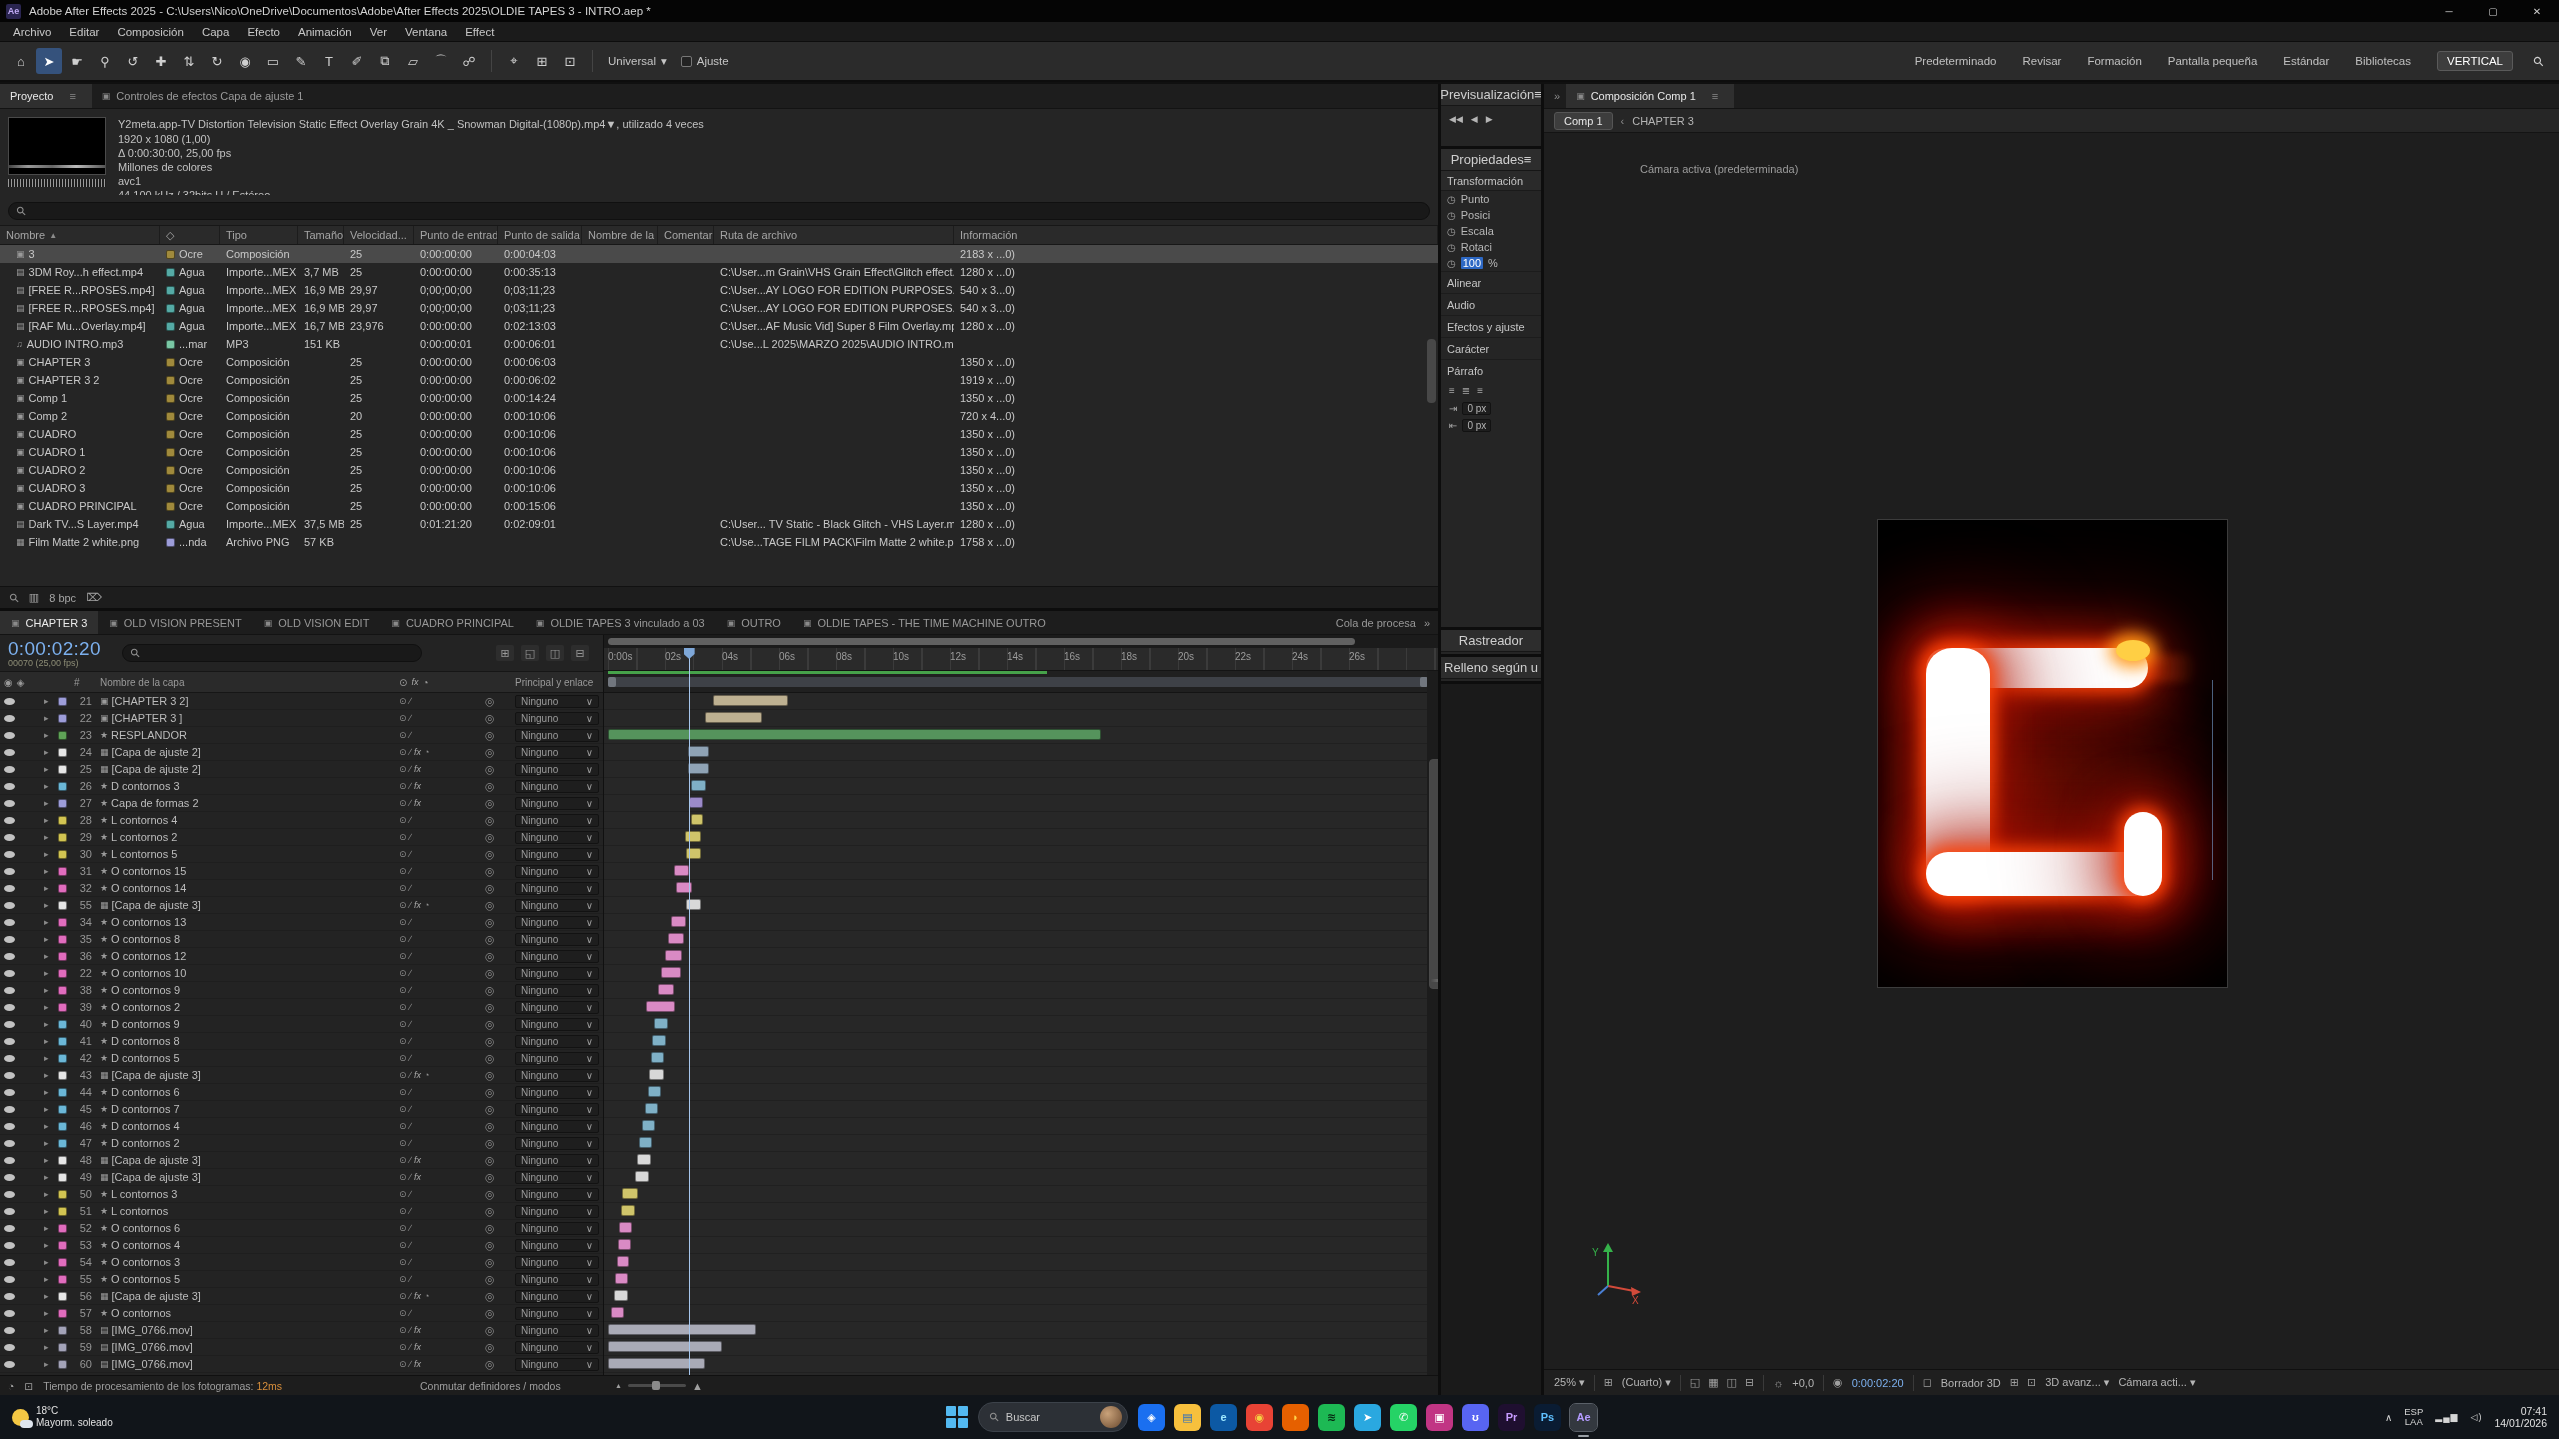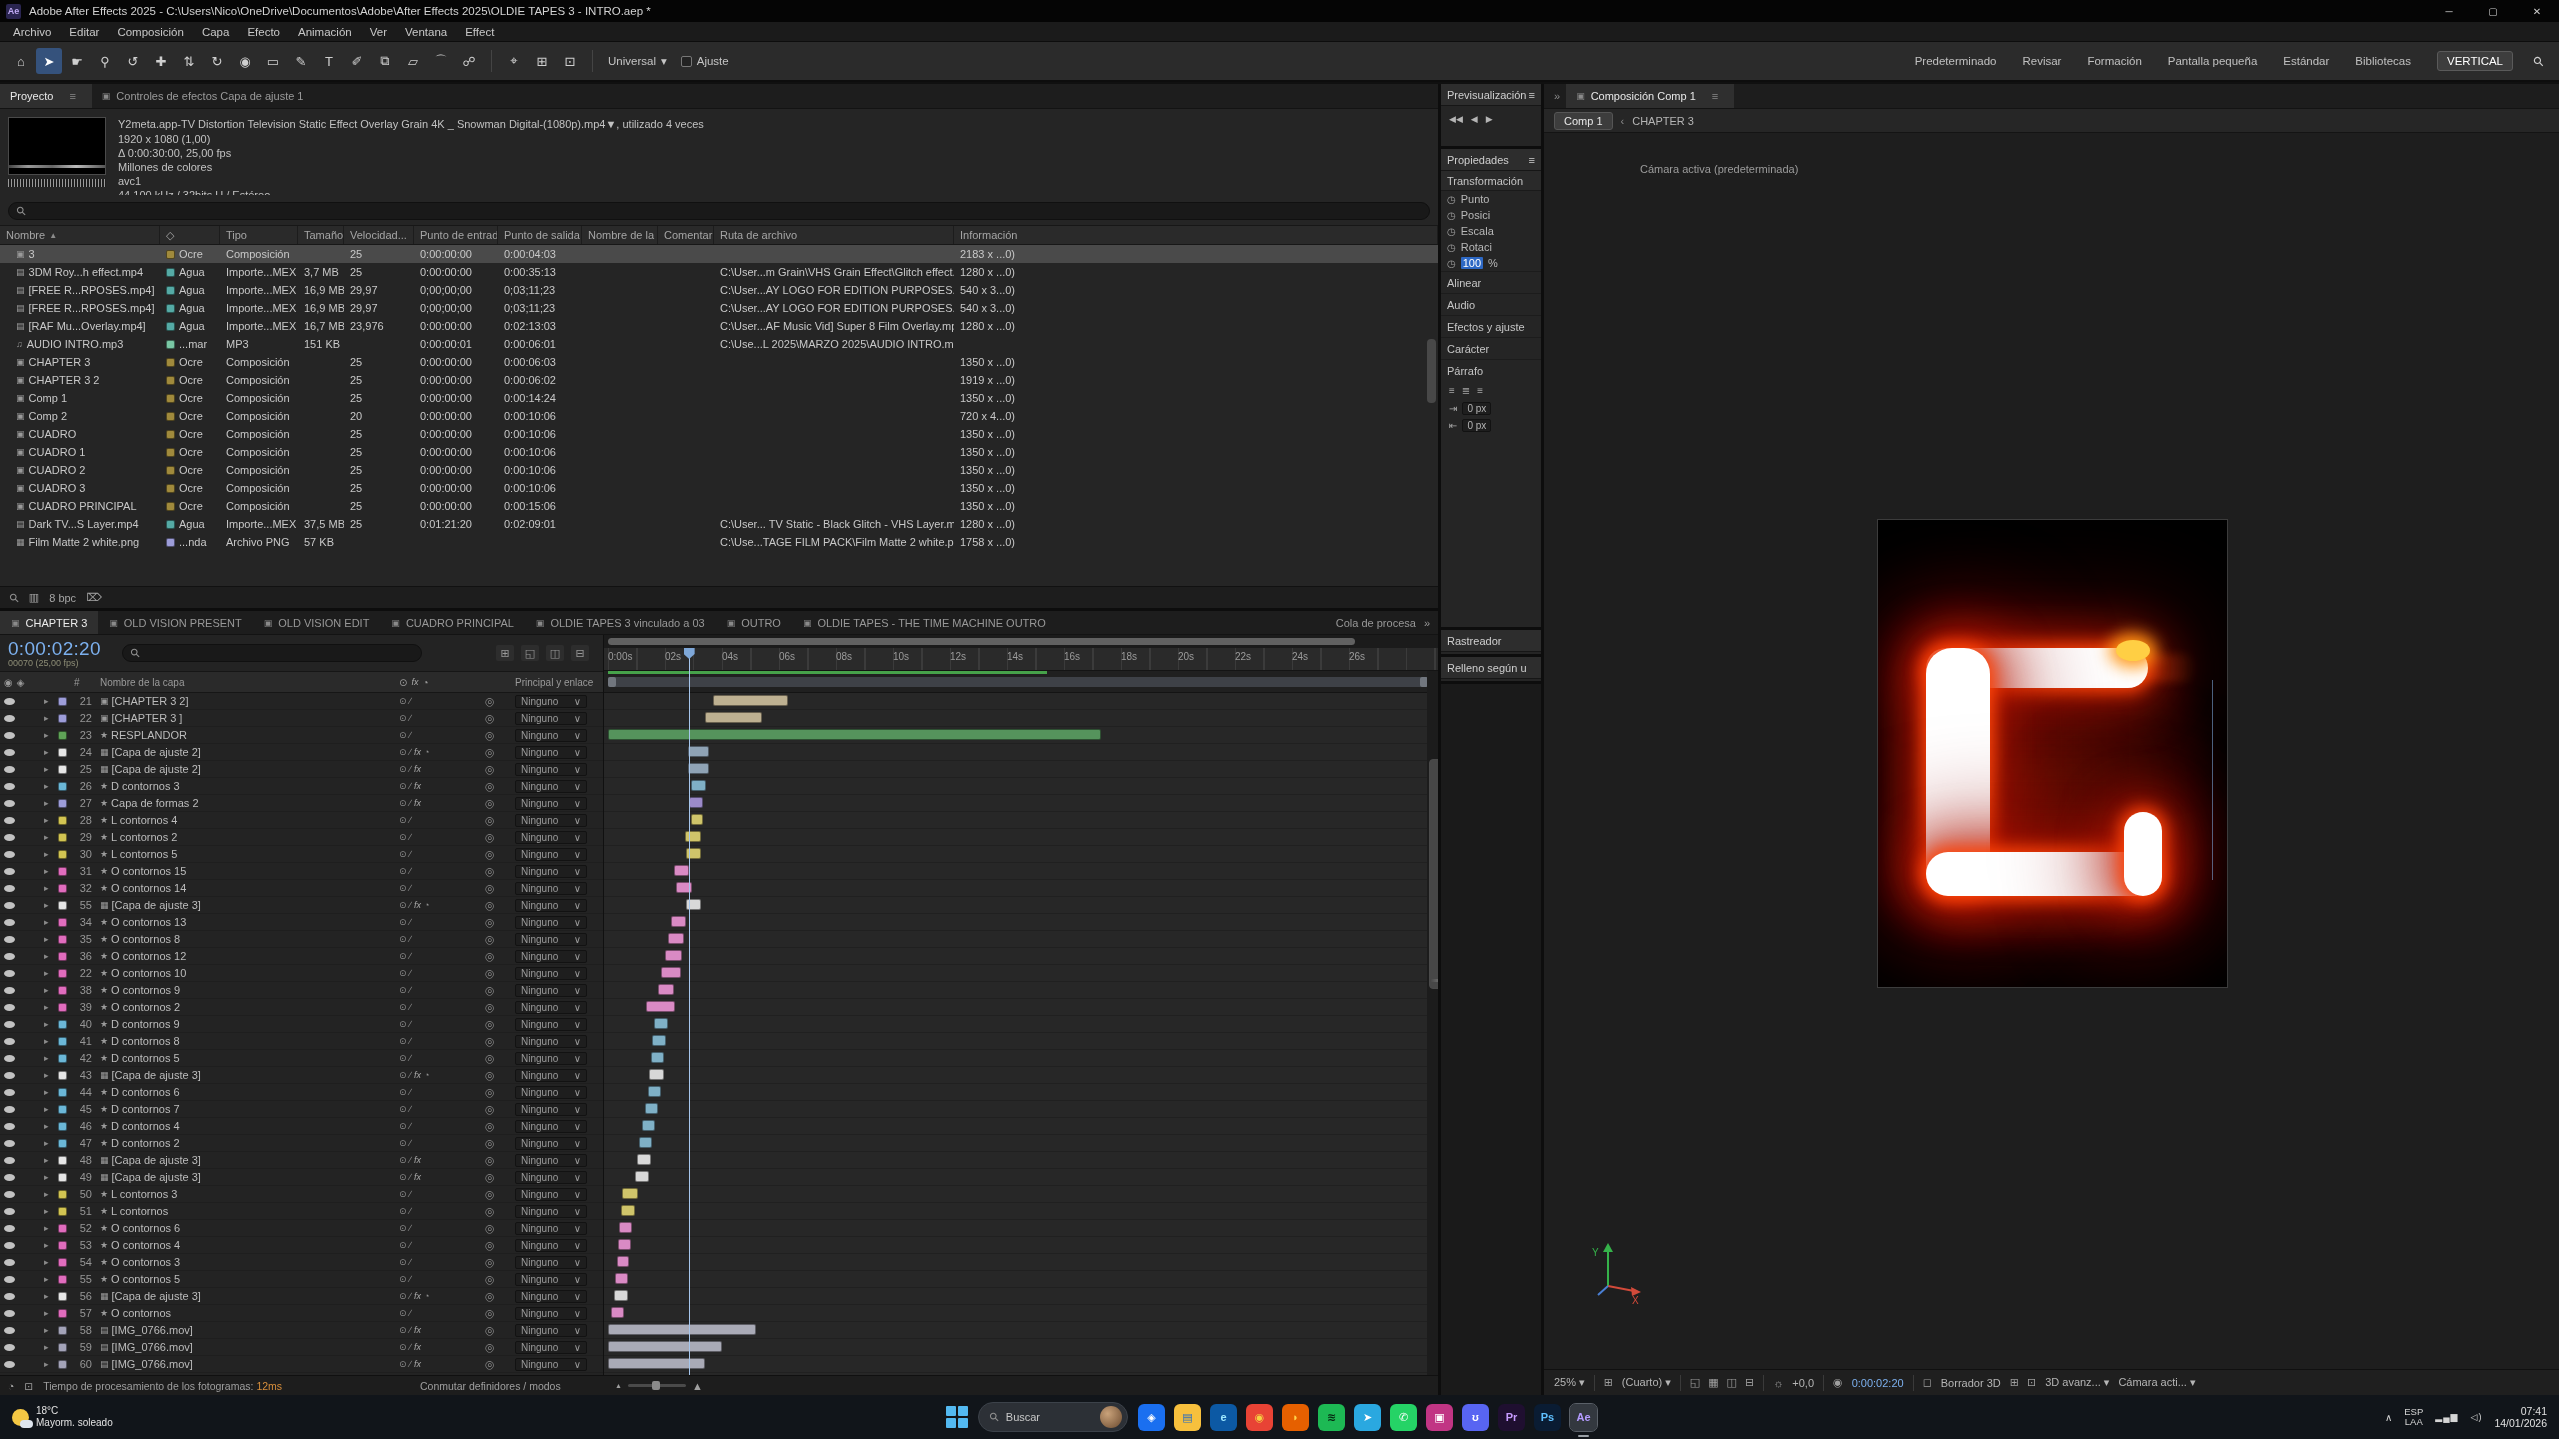--- a/index.html
+++ b/index.html
@@ -100,21 +100,21 @@
   .tl-rows { flex:1; overflow:hidden; }
   .lyr-row { height:17px; border-bottom:1px solid #1e1e1e; font-size:11px; color:#bcbcbc; }
   .lyr-row > div { display:flex; align-items:center; gap:3px; padding-left:4px; white-space:nowrap; overflow:hidden; }
   .eye { width:11px; height:7px; background:#c2c2c2; border-radius:50%; display:inline-block; }
   .tw { color:#8a8a8a; font-size:9px; }
   .lnum { color:#969696; justify-content:flex-end; padding-right:4px; }
   .licon { color:#9a9a9a; font-size:9px; }
   .sw { gap:6px; color:#8f8f8f; font-size:9px; }
   .swfx { font-size:9px; font-style:italic; color:#aaa; }
   .pickwhip { color:#8f8f8f; font-size:11px; }
-  .dd { width:72px; height:13px; background:#1e1e1e; border:1px solid #121212; border-radius:2px;
+  .dd { width:84px; height:13px; background:#1e1e1e; border:1px solid #121212; border-radius:2px;
         display:flex; align-items:center; justify-content:space-between; padding:0 5px; font-size:10px; color:#9a9a9a; }
 
   .tl-right { flex:1; position:relative; background:#272727; overflow:hidden; }
   .tl-navstrip { height:13px; background:#1b1b1b; position:relative; }
   .tl-navbar { position:absolute; left:4px; top:3px; height:7px; border-radius:4px; background:#616161;
                width:calc(var(--nav) * 28.5px); }
   .tl-ruler { height:23px; background:#2a2a2a; border-bottom:1px solid #141414; position:relative;
               background-image:repeating-linear-gradient(90deg,#3b3b3b 0 1px,transparent 1px 28.5px);
               background-position:4px 0; }
   .ruler-ticks { position:absolute; left:4px; top:3px; display:flex; }
@@ -138,22 +138,22 @@
   .tl-footer { height:20px; background:#1d1d1d; border-top:1px solid #101010; display:flex; align-items:center;
                gap:10px; padding:0 8px; font-size:10.5px; color:#9f9f9f; position:relative; }
   .perf-val { color:#d88f3c; }
   .tl-toggle { position:absolute; left:420px; }
   .tl-zoom { position:absolute; left:615px; display:flex; align-items:center; gap:6px; }
   .zoom-track { width:58px; height:3px; background:#4a4a4a; border-radius:2px; position:relative; }
   .zoom-thumb { position:absolute; left:24px; top:-3px; width:8px; height:9px; background:#8a8a8a; border-radius:2px; }
 
   
   .pp { background:#252525; }
-  .pp-head { height:22px; background:#2d2d2d; display:flex; align-items:center; justify-content:space-between;
-             padding:0 6px; font-size:11px; color:#cfcfcf; border-bottom:1px solid #161616; white-space:nowrap; overflow:hidden; }
+  .pp-head { height:22px; background:#2d2d2d; display:flex; align-items:center; justify-content:center;
+             padding:0 6px; font-size:13px; color:#cfcfcf; border-bottom:1px solid #161616; white-space:nowrap; overflow:hidden; }
   .preview-panel { height:62px; }
   .transport { display:flex; gap:8px; padding:8px 8px; color:#b5b5b5; font-size:9px; }
   .properties-panel { height:478px; display:flex; flex-direction:column; }
   .pp-section { height:20px; display:flex; align-items:center; padding:0 6px; font-size:11px; color:#c5c5c5;
                 background:#2a2a2a; border-bottom:1px solid #1a1a1a; white-space:nowrap; overflow:hidden; }
   .tr-row { height:16px; display:flex; align-items:center; gap:5px; padding:0 6px; font-size:11px; color:#b8b8b8; }
   .sw-ic { color:#9a9a9a; font-size:10px; }
   .opval { background:#2d68c4; color:#fff; padding:0 2px; border-radius:1px; font-size:11px; }
   .opsuf { color:#b8b8b8; font-size:11px; }
   .sec-item { height:22px; display:flex; align-items:center; padding:0 6px; font-size:11px; color:#c5c5c5;

